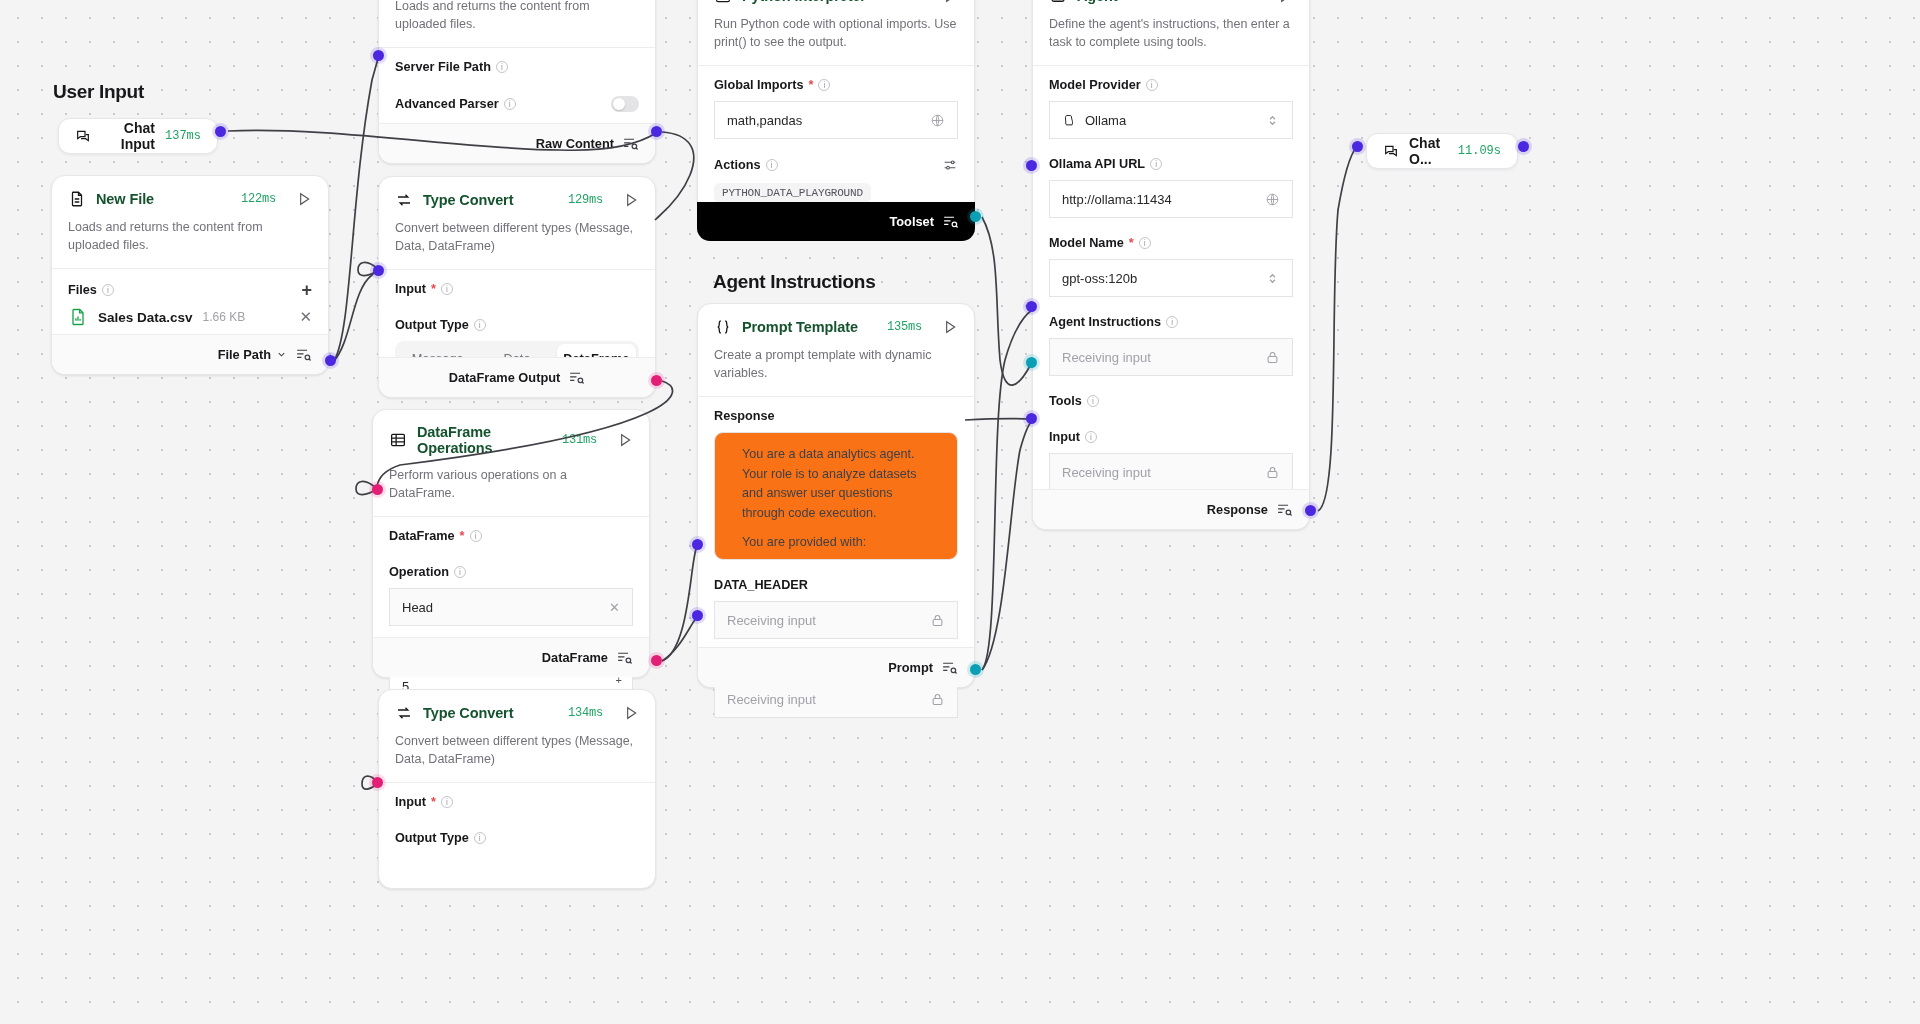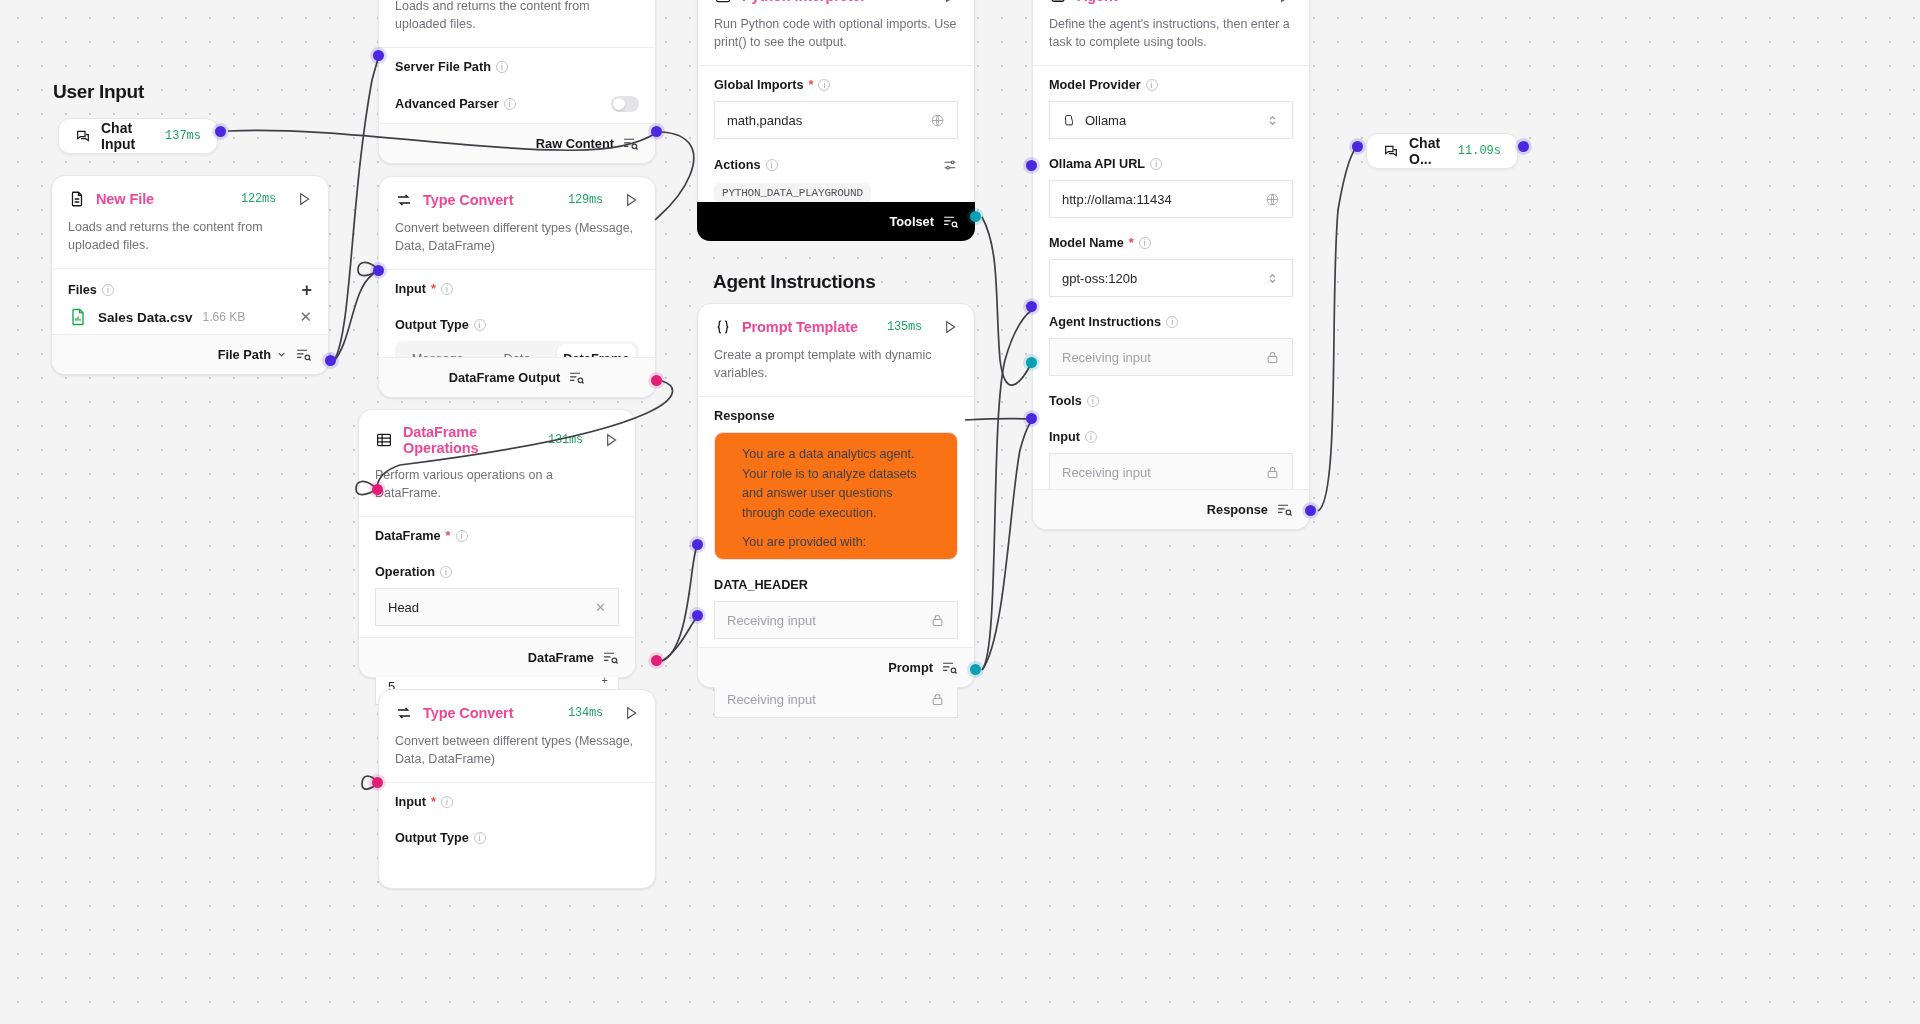--- a/index.html
+++ b/index.html
@@ -23,21 +23,21 @@
     border: 1px solid #e7e7ea;
     border-radius: 14px;
     box-shadow: 0 1px 3px rgba(16,24,40,.06), 0 1px 2px rgba(16,24,40,.04);
   }
   .node-head {
     display: flex; align-items: center; gap: 10px;
     padding: 14px 16px 10px 16px;
   }
   .node-icon { width: 18px; height: 18px; flex: 0 0 18px; color: #18181b; display:flex; align-items:center; justify-content:center;}
   .node-icon svg { width: 18px; height: 18px; display:block; }
-  .node-title { font-size: 14.5px; font-weight: 700; letter-spacing: -.1px; color:#ec4899; }
+  .node-title { font-size: 14.5px; font-weight: 700; letter-spacing: -.1px; color:#14532d; }
   .node-time { margin-left: auto; font-family: "Liberation Mono", monospace; font-size: 12px; color:#1fa463; letter-spacing:-.2px;}
   .play { width: 16px; height:16px; margin-left: 10px; color:#52525b; flex:0 0 16px;}
   .play svg { width:16px; height:16px; display:block;}
   .node-desc { padding: 0 16px 14px 16px; font-size: 12.5px; line-height: 1.45; color:#71717a; }
   .divider { height:1px; background:#ededf0; }
 
   .field { padding: 12px 16px 4px 16px; position: relative; }
   .field-label { font-size: 12.7px; font-weight: 700; color:#18181b; display:flex; align-items:center; gap:5px; }
   .req { color:#e5484d; font-weight:700; }
   .info { width:12px;height:12px;border-radius:50%;border:1px solid #c4c4cc;color:#a1a1aa;font-size:8.5px;line-height:10px;text-align:center;display:inline-block;font-weight:400;}
@@ -165,21 +165,21 @@
     <path d="M982,670 C 1005,640 1010,500 1020,450 C 1026,428 1030,422 1033,420"></path>
 
     <path d="M965,420 C 1000,418 1010,418 1031,419"></path>
 
     <path d="M1318,511 C 1340,500 1330,300 1338,210 C 1344,175 1350,155 1356,148"></path>
   </svg>
 
   <div class="section-title" style="left:53px; top:81px;">User Input</div>
   <div class="section-title" style="left:713px; top:271px;">Agent Instructions</div>
 
-  <div class="pill" style="left:58px; top:118px; width:160px;">
+  <div class="pill" style="left:58px; top:118px; width:160px;text-align:right;">
     <span class="node-icon">
       <svg viewBox="0 0 24 24" fill="none" stroke="currentColor" stroke-width="1.8">
           <path d="M4 5h11v8H8l-4 3z"></path>
           <path d="M9 16h7l4 3v-9h-4"></path>
         </svg>
     </span>
     <span>Chat Input</span>
     <span class="t">137ms</span>
   </div>
   <div class="port blue" style="left:215px; top:126px;"></div>
@@ -313,21 +313,21 @@
             <path d="M3 6h14M3 11h9M3 16h6"></path>
             <circle cx="17.5" cy="16" r="3.2"></circle>
             <path d="M20 18.4L22 20.5"></path>
           </svg>
       </span>
     </div>
   </div>
   <div class="port blue" style="left:373px; top:265px;"></div>
   <div class="port pink" style="left:651px; top:375px;"></div>
 
-  <div class="node" style="left:358px; top:409px; width:278px; height:269px;">
+  <div class="node" style="left:372px; top:409px; width:278px; height:269px;">
     <div class="node-head">
       <span class="node-icon">
         <svg viewBox="0 0 24 24" fill="none" stroke="currentColor" stroke-width="1.7">
             <rect x="3.5" y="4.5" width="17" height="15" rx="1.5"></rect>
             <path d="M3.5 9.5h17M3.5 14.5h17M9.5 4.5v15"></path>
           </svg>
       </span>
       <span class="node-title">DataFrame Operations</span>
       <span class="node-time">131ms</span>
       <span class="play">

